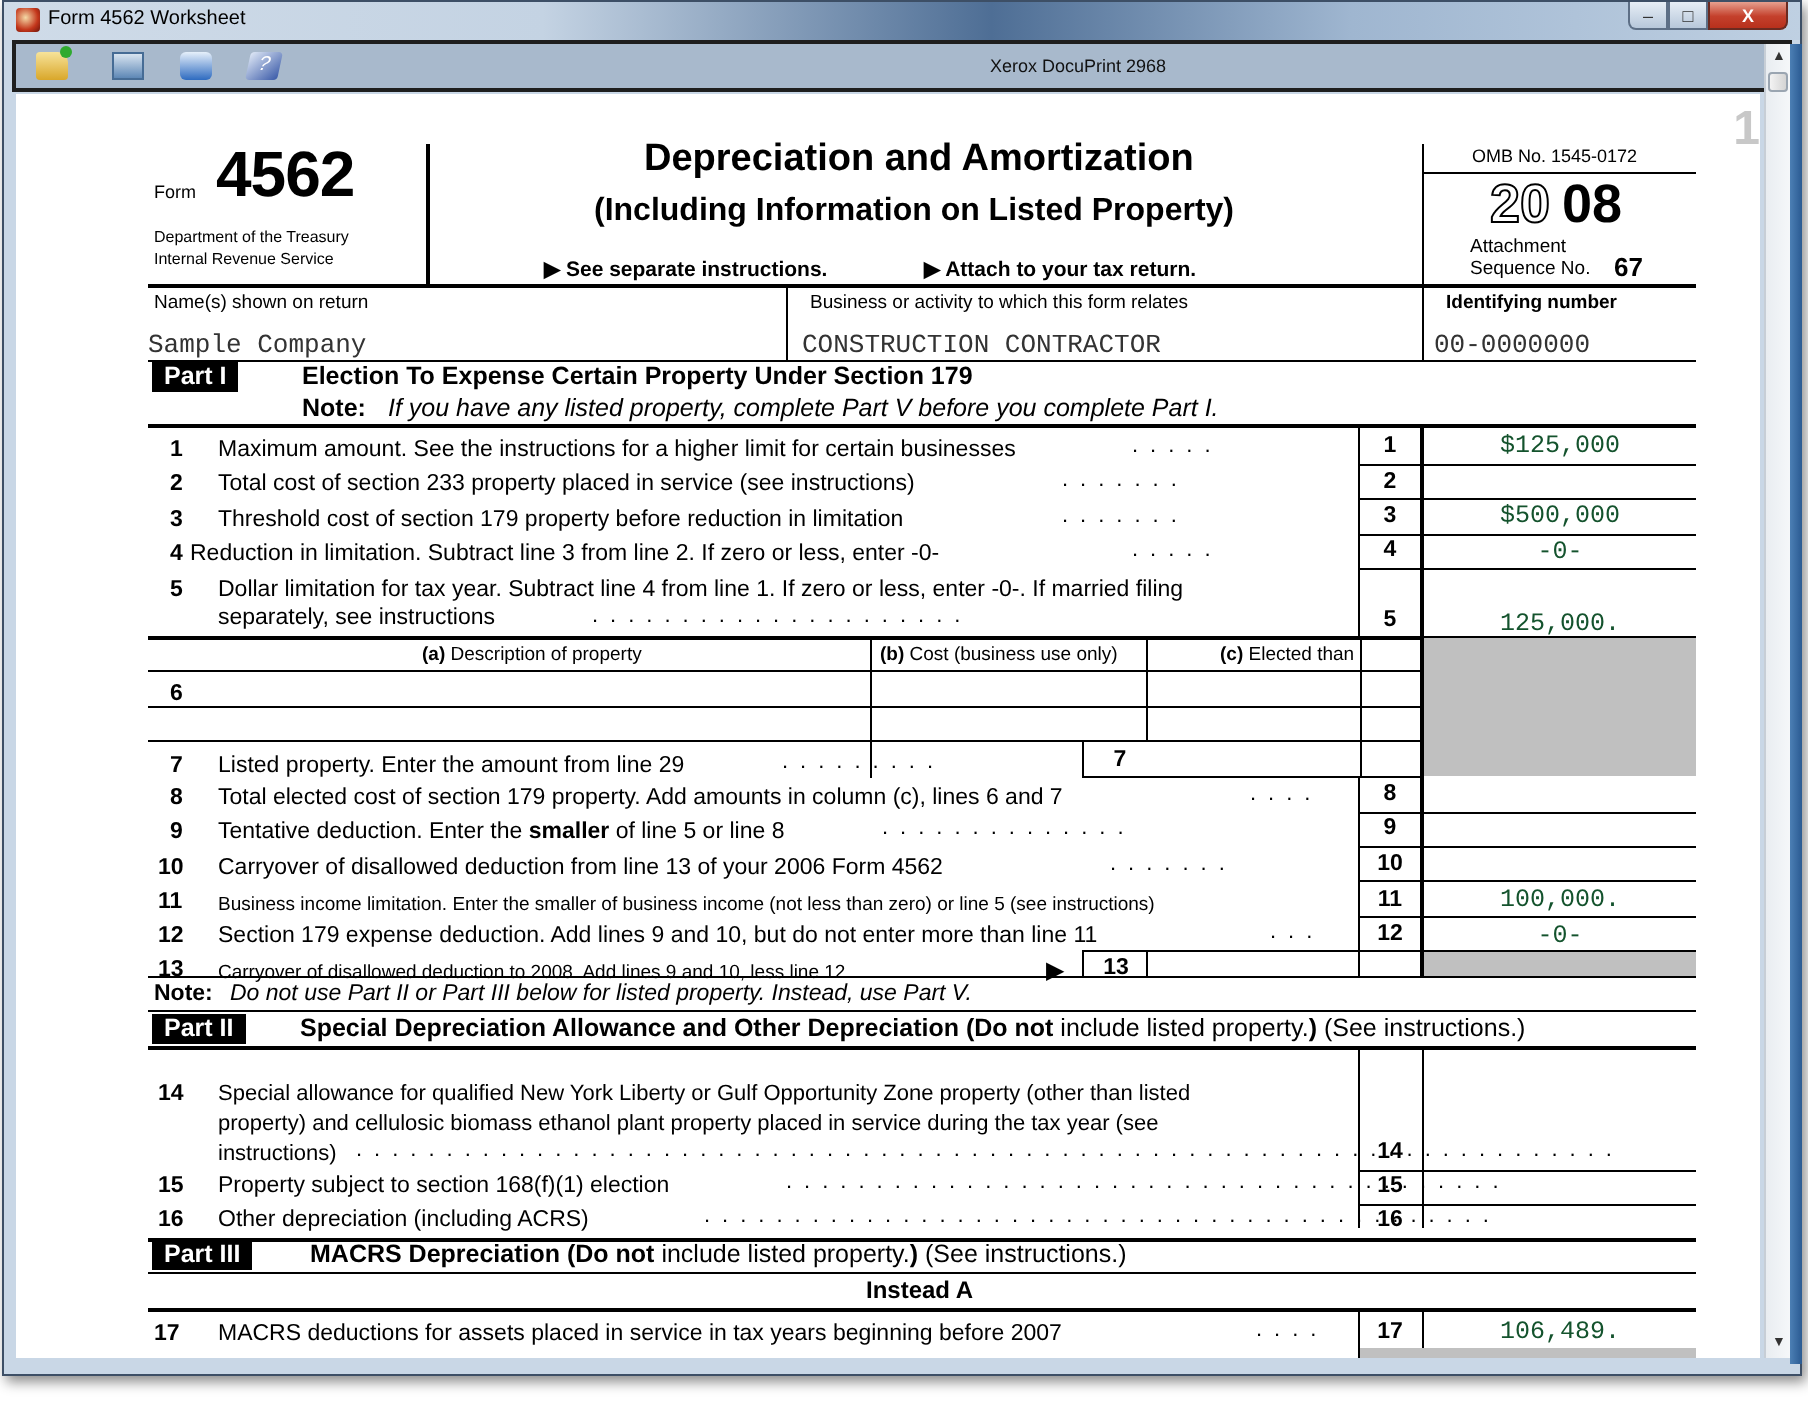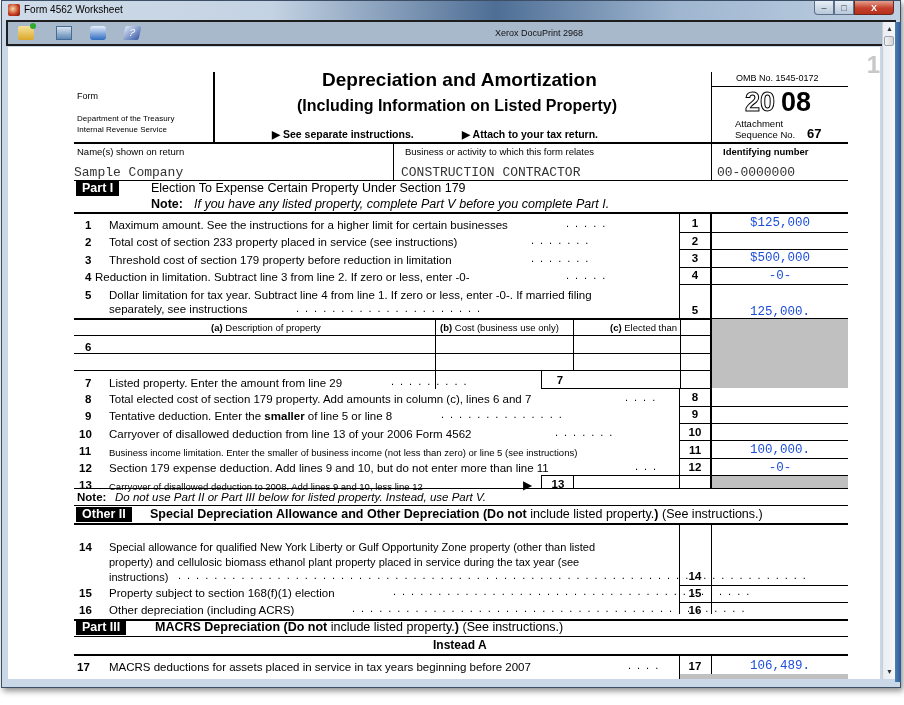--- a/index.html
+++ b/index.html
@@ -39,23 +39,23 @@
   .hline.thick { border-top-width: 2px; }
   .vline { position: absolute; width: 0; border-left: 1px solid #000; }
   .vline.thick { border-left-width: 2px; }
   .mono { font-family: "Liberation Mono", monospace; }
   .bold { font-weight: bold; }
   .ln { font-size: 11.5px; font-weight: bold; }
   .lt { font-size: 11.5px; }
   .lts { font-size: 9.5px; }
   .dots { font-size: 11px; letter-spacing: 6px; }
   .box-num { position: absolute; width: 30px; text-align: center; font-size: 11.5px; font-weight: bold; }
-  .amt { position: absolute; width: 136px; text-align: center; font-family: "Liberation Mono", monospace; font-size: 12.5px; color: #1d4ed8; }
+  .amt { position: absolute; width: 136px; text-align: center; font-family: "Liberation Mono", monospace; font-size: 12.5px; color: #14532d; }
   .part-label { position: absolute; background: #000; color: #fff; font-weight: bold; font-size: 12.5px; padding: 0 6px; height: 15px; line-height: 15px; }
-  .part-title { font-size: 12.5px; font-weight: normal; }
+  .part-title { font-size: 12.5px; font-weight: bold; }
   .gray { position: absolute; background: #c0c0c0; }
 </style>
 </head>
 <body>
 
 <div class="window">
   <div class="titlebar">
     <span class="app-icon"></span>
     <span class="title-text">Form 4562 Worksheet</span>
     <div class="win-btns">
@@ -85,20 +85,21 @@
     <div class="scroll-down">▼</div>
   </div>
   <div class="right-edge"></div>
 
   <div class="viewport">
     <div class="page-num">1</div>
 
     <div class="form">
 
       <span class="abs" style="left:69px;top:44px;font-size:9px;">Form</span>
+      <span class="abs bold" style="left:100px;top:22px;font-size:32px;letter-spacing:-0.5px;">4562</span>
       <span class="abs" style="left:69px;top:67px;font-size:8px;">Department of the Treasury</span>
       <span class="abs" style="left:69px;top:78px;font-size:8px;">Internal Revenue Service</span>
       <div class="vline thick" style="left:205px;top:25px;height:70px;"></div>
 
       <span class="abs bold" style="left:314px;top:22px;font-size:19px;">Depreciation and Amortization</span>
       <span class="abs bold" style="left:289px;top:50px;font-size:16px;">(Including Information on Listed Property)</span>
       <span class="abs bold" style="left:264px;top:81px;font-size:10.5px;">▶  See separate instructions.</span>
       <span class="abs bold" style="left:454px;top:81px;font-size:10.5px;">▶  Attach to your tax return.</span>
 
       <div class="vline" style="left:703px;top:25px;height:70px;"></div>
@@ -232,21 +233,21 @@
       <span class="box-num" style="left:535px;top:431px;">13</span>
       <div class="vline" style="left:565px;top:428px;height:14px;"></div>
       <div class="abs" style="left:567px;top:430px;width:104px;height:11px;"></div>
       <div class="gray" style="left:704px;top:429px;width:136px;height:12px;"></div>
       <div class="hline" style="left:66px;top:441px;width:774px;"></div>
 
       <span class="abs bold" style="left:69px;top:444px;font-size:11.5px;">Note:</span>
       <span class="abs" style="left:107px;top:444px;font-size:11.5px;font-style:italic;">Do not use Part II or Part III below for listed property. Instead, use Part V.</span>
       <div class="hline" style="left:66px;top:458px;width:774px;"></div>
 
-      <span class="part-label" style="left:68px;top:460px;">Other II</span>
+      <span class="part-label" style="left:68px;top:460px;">Part II</span>
       <span class="abs" style="left:142px;top:460px;font-size:12.5px;"><b>Special Depreciation Allowance and Other Depreciation (Do not</b><span> include listed property.</span><b>)</b><span> (See instructions.)</span></span>
       <div class="hline thick" style="left:66px;top:476px;width:774px;"></div>
 
       <div class="vline" style="left:671px;top:477px;height:90px;"></div>
       <div class="vline" style="left:703px;top:477px;height:90px;"></div>
 
       <span class="abs ln" style="left:71px;top:494px;">14</span>
       <span class="abs lt" style="left:101px;top:494px;font-size:11px;">Special allowance for qualified New York Liberty or Gulf Opportunity Zone property (other than listed</span>
       <span class="abs lt" style="left:101px;top:509px;font-size:11px;">property) and cellulosic biomass ethanol plant property placed in service during the tax year (see</span>
       <span class="abs lt" style="left:101px;top:524px;font-size:11px;">instructions)</span>

